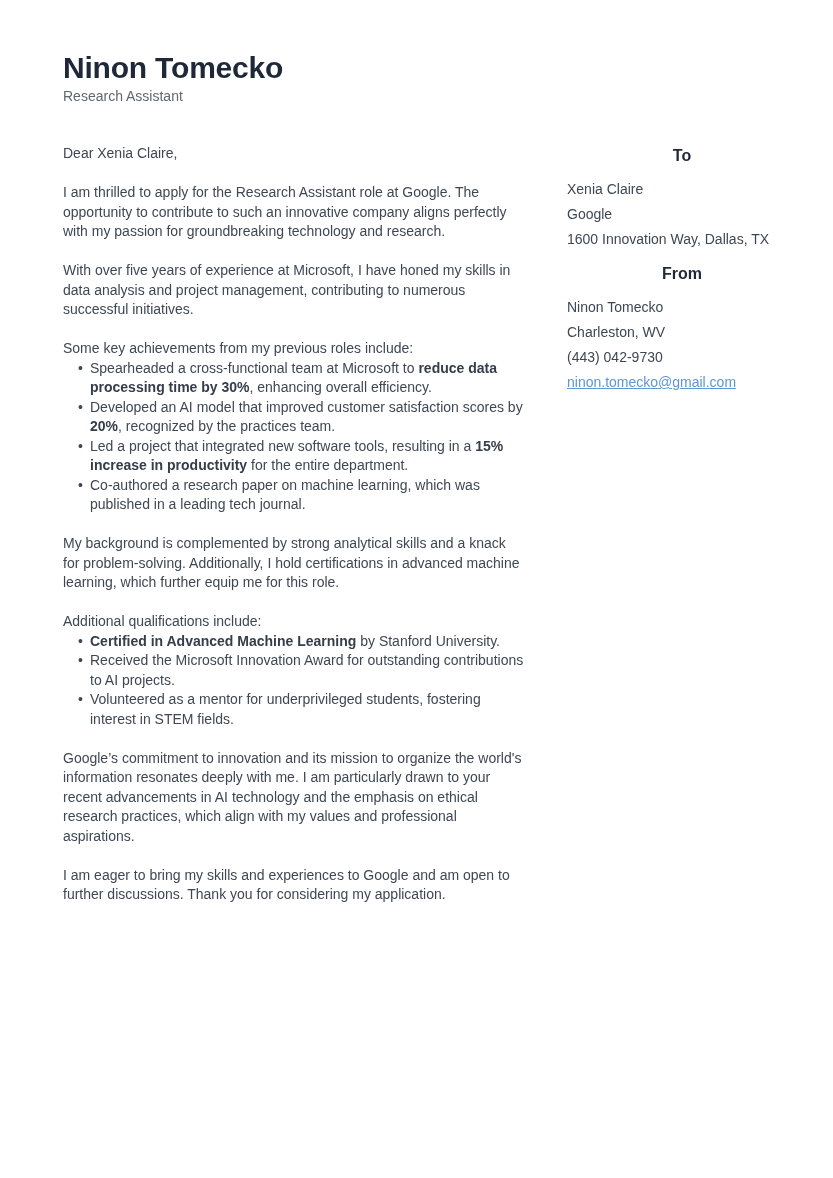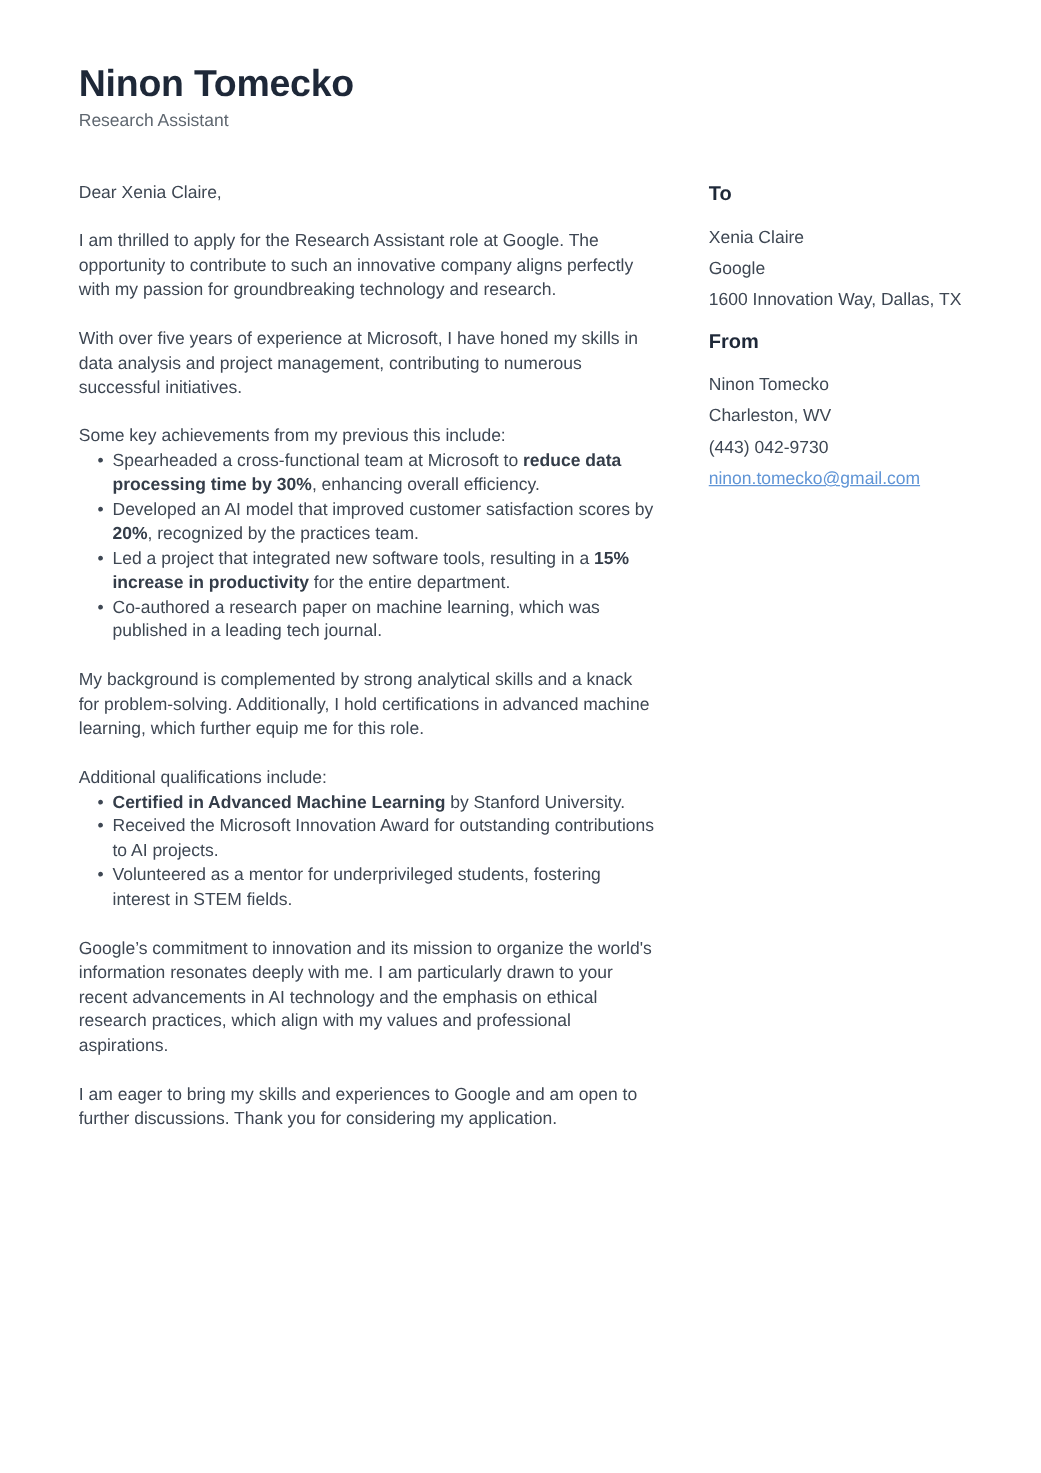--- a/index.html
+++ b/index.html
@@ -72,20 +72,21 @@
     left: 567px;
     top: 146px;
     width: 230px;
   }
   .aside-heading {
     font-size: 16px;
     font-weight: 700;
     color: #1e2838;
     line-height: 20px;
     margin-bottom: 11px;
+    text-align: center;
   }
   .aside-section.from { margin-top: 12px; }
   .aside-line {
     font-size: 14px;
     color: #3e4753;
     line-height: 25px;
   }
   .aside a.email-link {
     color: #6095d6;
     text-decoration: underline;
@@ -100,21 +101,21 @@
 
   <div class="doc-header">
     <div class="doc-name">Ninon Tomecko</div>
     <div class="doc-jobtitle">Research Assistant</div>
   </div>
 
   <div class="letter">
       <p><span>Dear Xenia Claire,</span></p>
       <p><span>I am thrilled to apply for the Research Assistant role at Google. The opportunity to contribute to such an innovative company aligns perfectly with my passion for groundbreaking technology and research.</span></p>
       <p><span>With over five years of experience at Microsoft, I have honed my skills in data analysis and project management, contributing to numerous successful initiatives.</span></p>
-      <p class="tight"><span>Some key achievements from my previous this include:</span></p>
+      <p class="tight"><span>Some key achievements from my previous roles include:</span></p>
       <ul>
         <li><span>Spearheaded a cross-functional team at Microsoft to </span><strong>reduce data processing time by 30%</strong><span>, enhancing overall efficiency.</span></li>
         <li><span>Developed an AI model that improved customer satisfaction scores by </span><strong>20%</strong><span>, recognized by the practices team.</span></li>
         <li><span>Led a project that integrated new software tools, resulting in a </span><strong>15% increase in productivity</strong><span> for the entire department.</span></li>
         <li><span>Co-authored a research paper on machine learning, which was published in a leading tech journal.</span></li>
       </ul>
       <p><span>My background is complemented by strong analytical skills and a knack for problem-solving. Additionally, I hold certifications in advanced machine learning, which further equip me for this role.</span></p>
       <p class="tight"><span>Additional qualifications include:</span></p>
       <ul>
         <li><strong>Certified in Advanced Machine Learning</strong><span> by Stanford University.</span></li>

